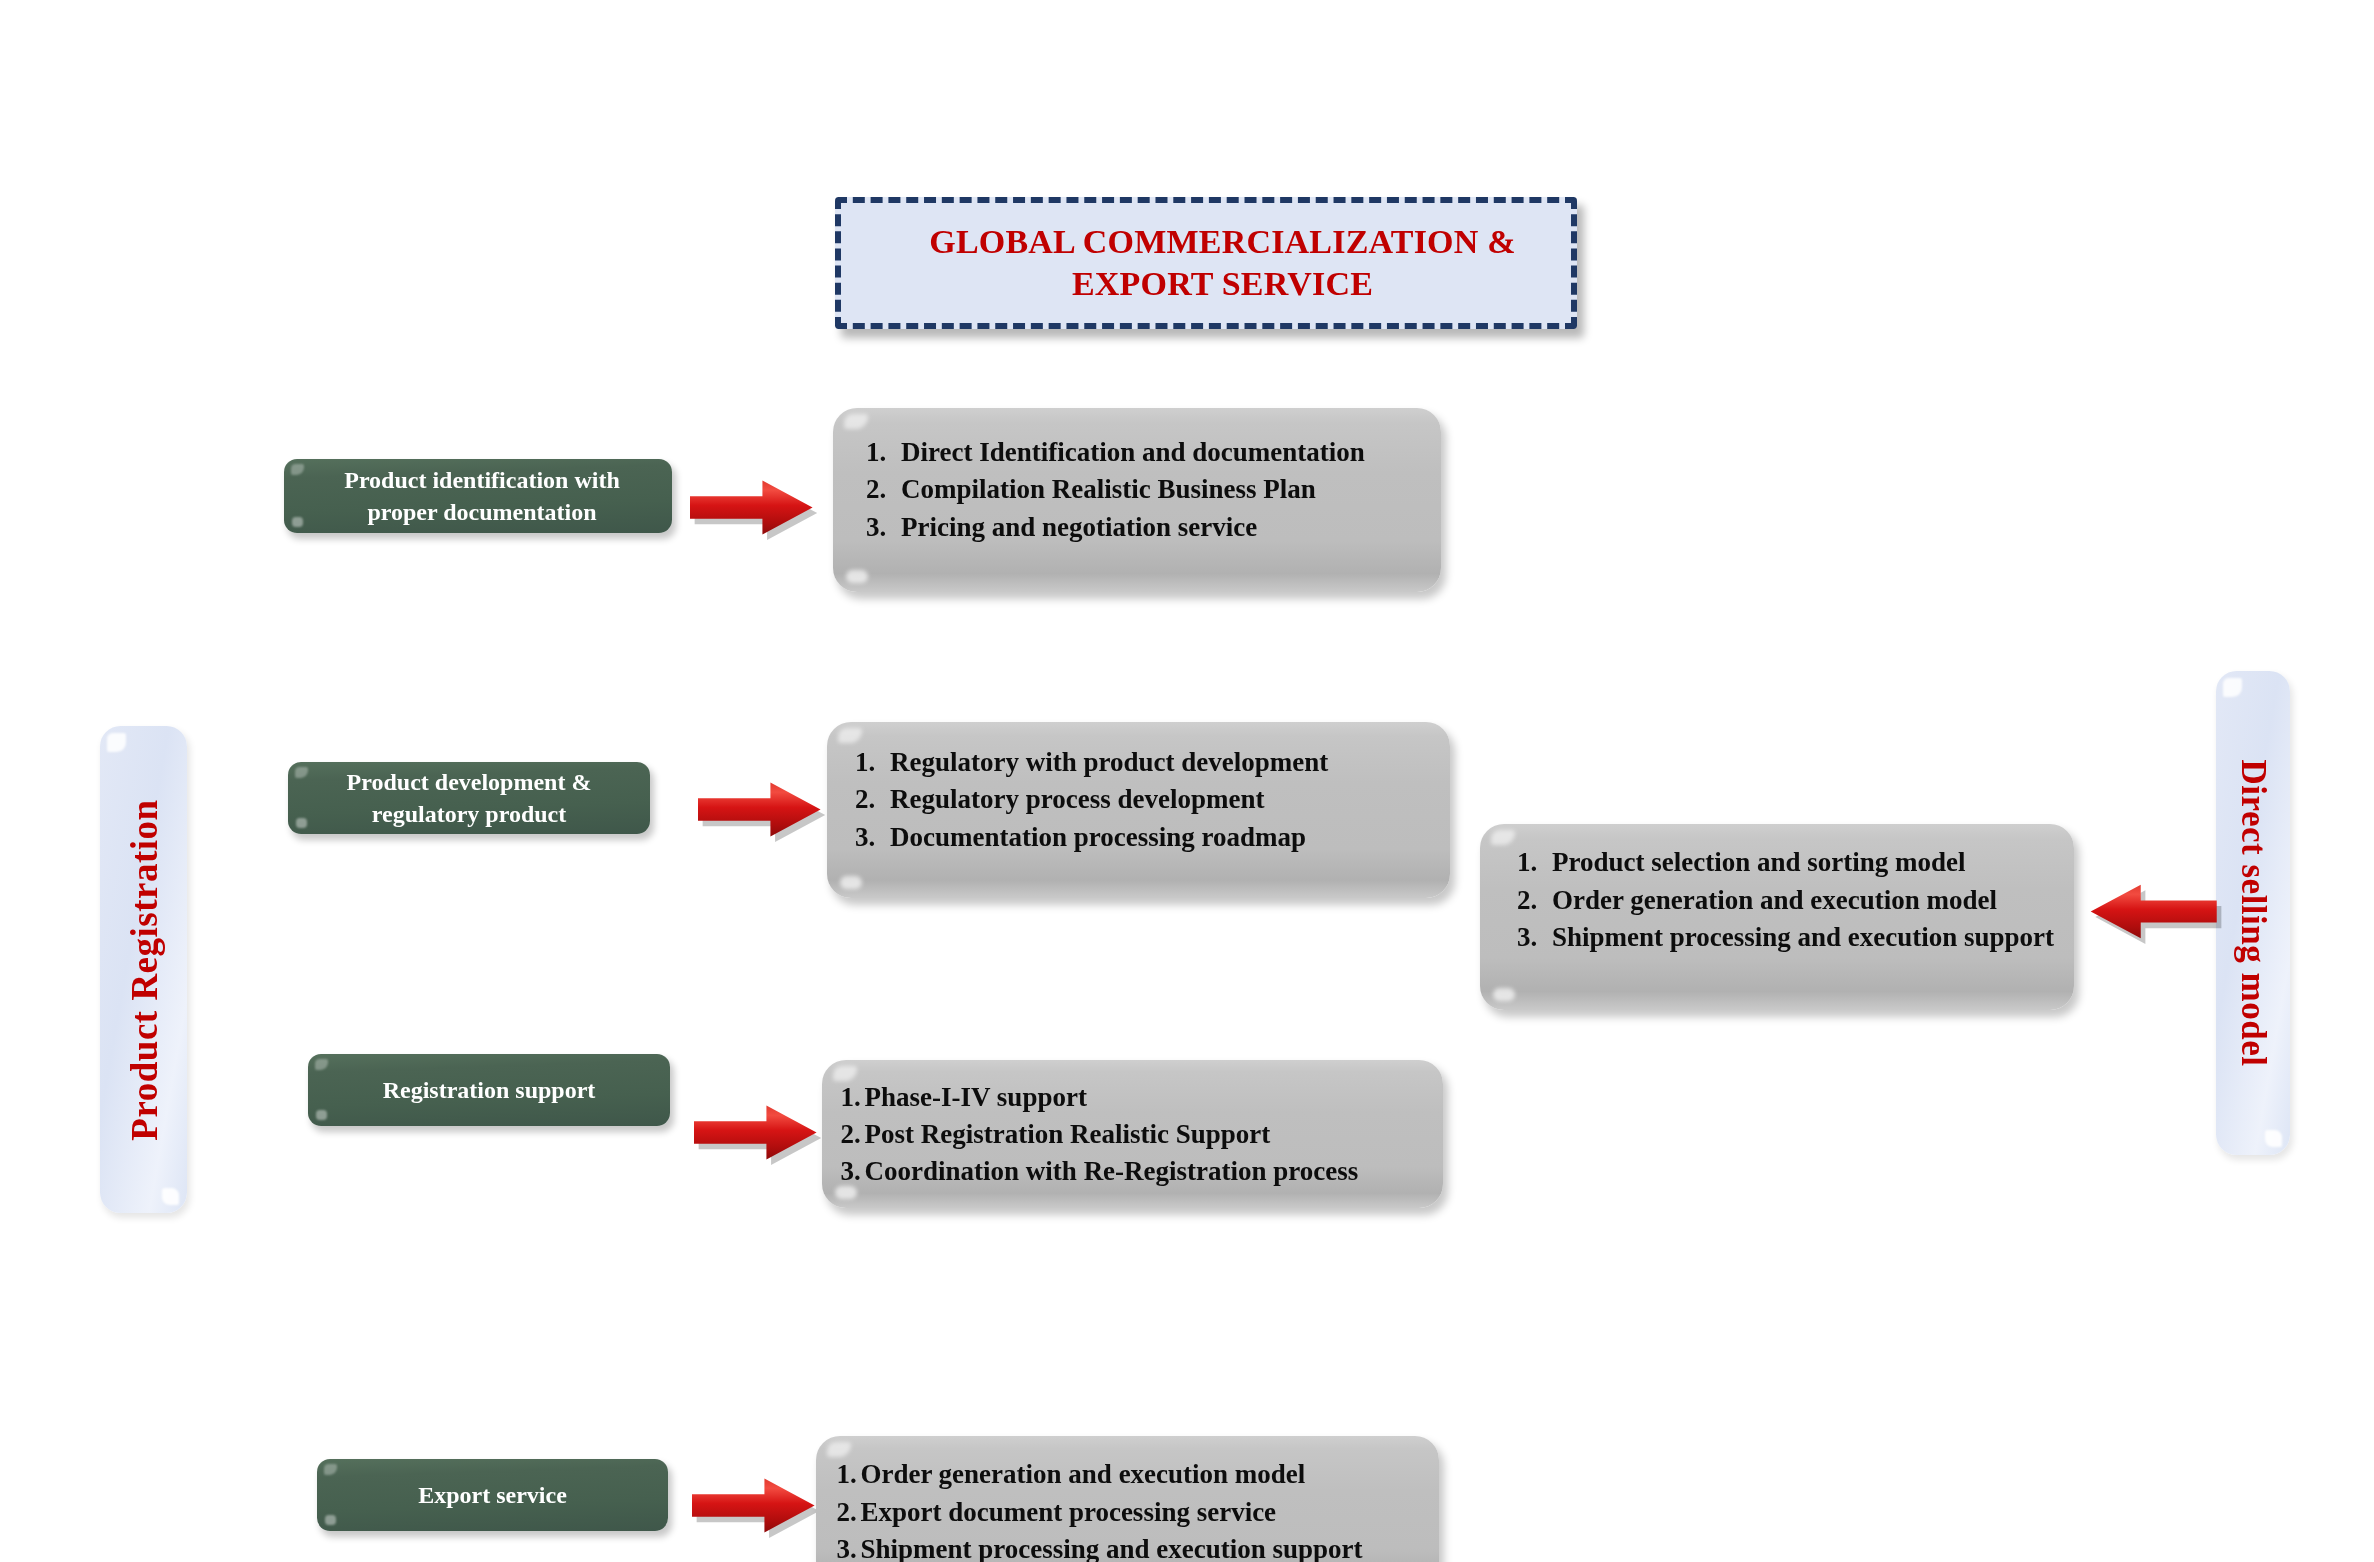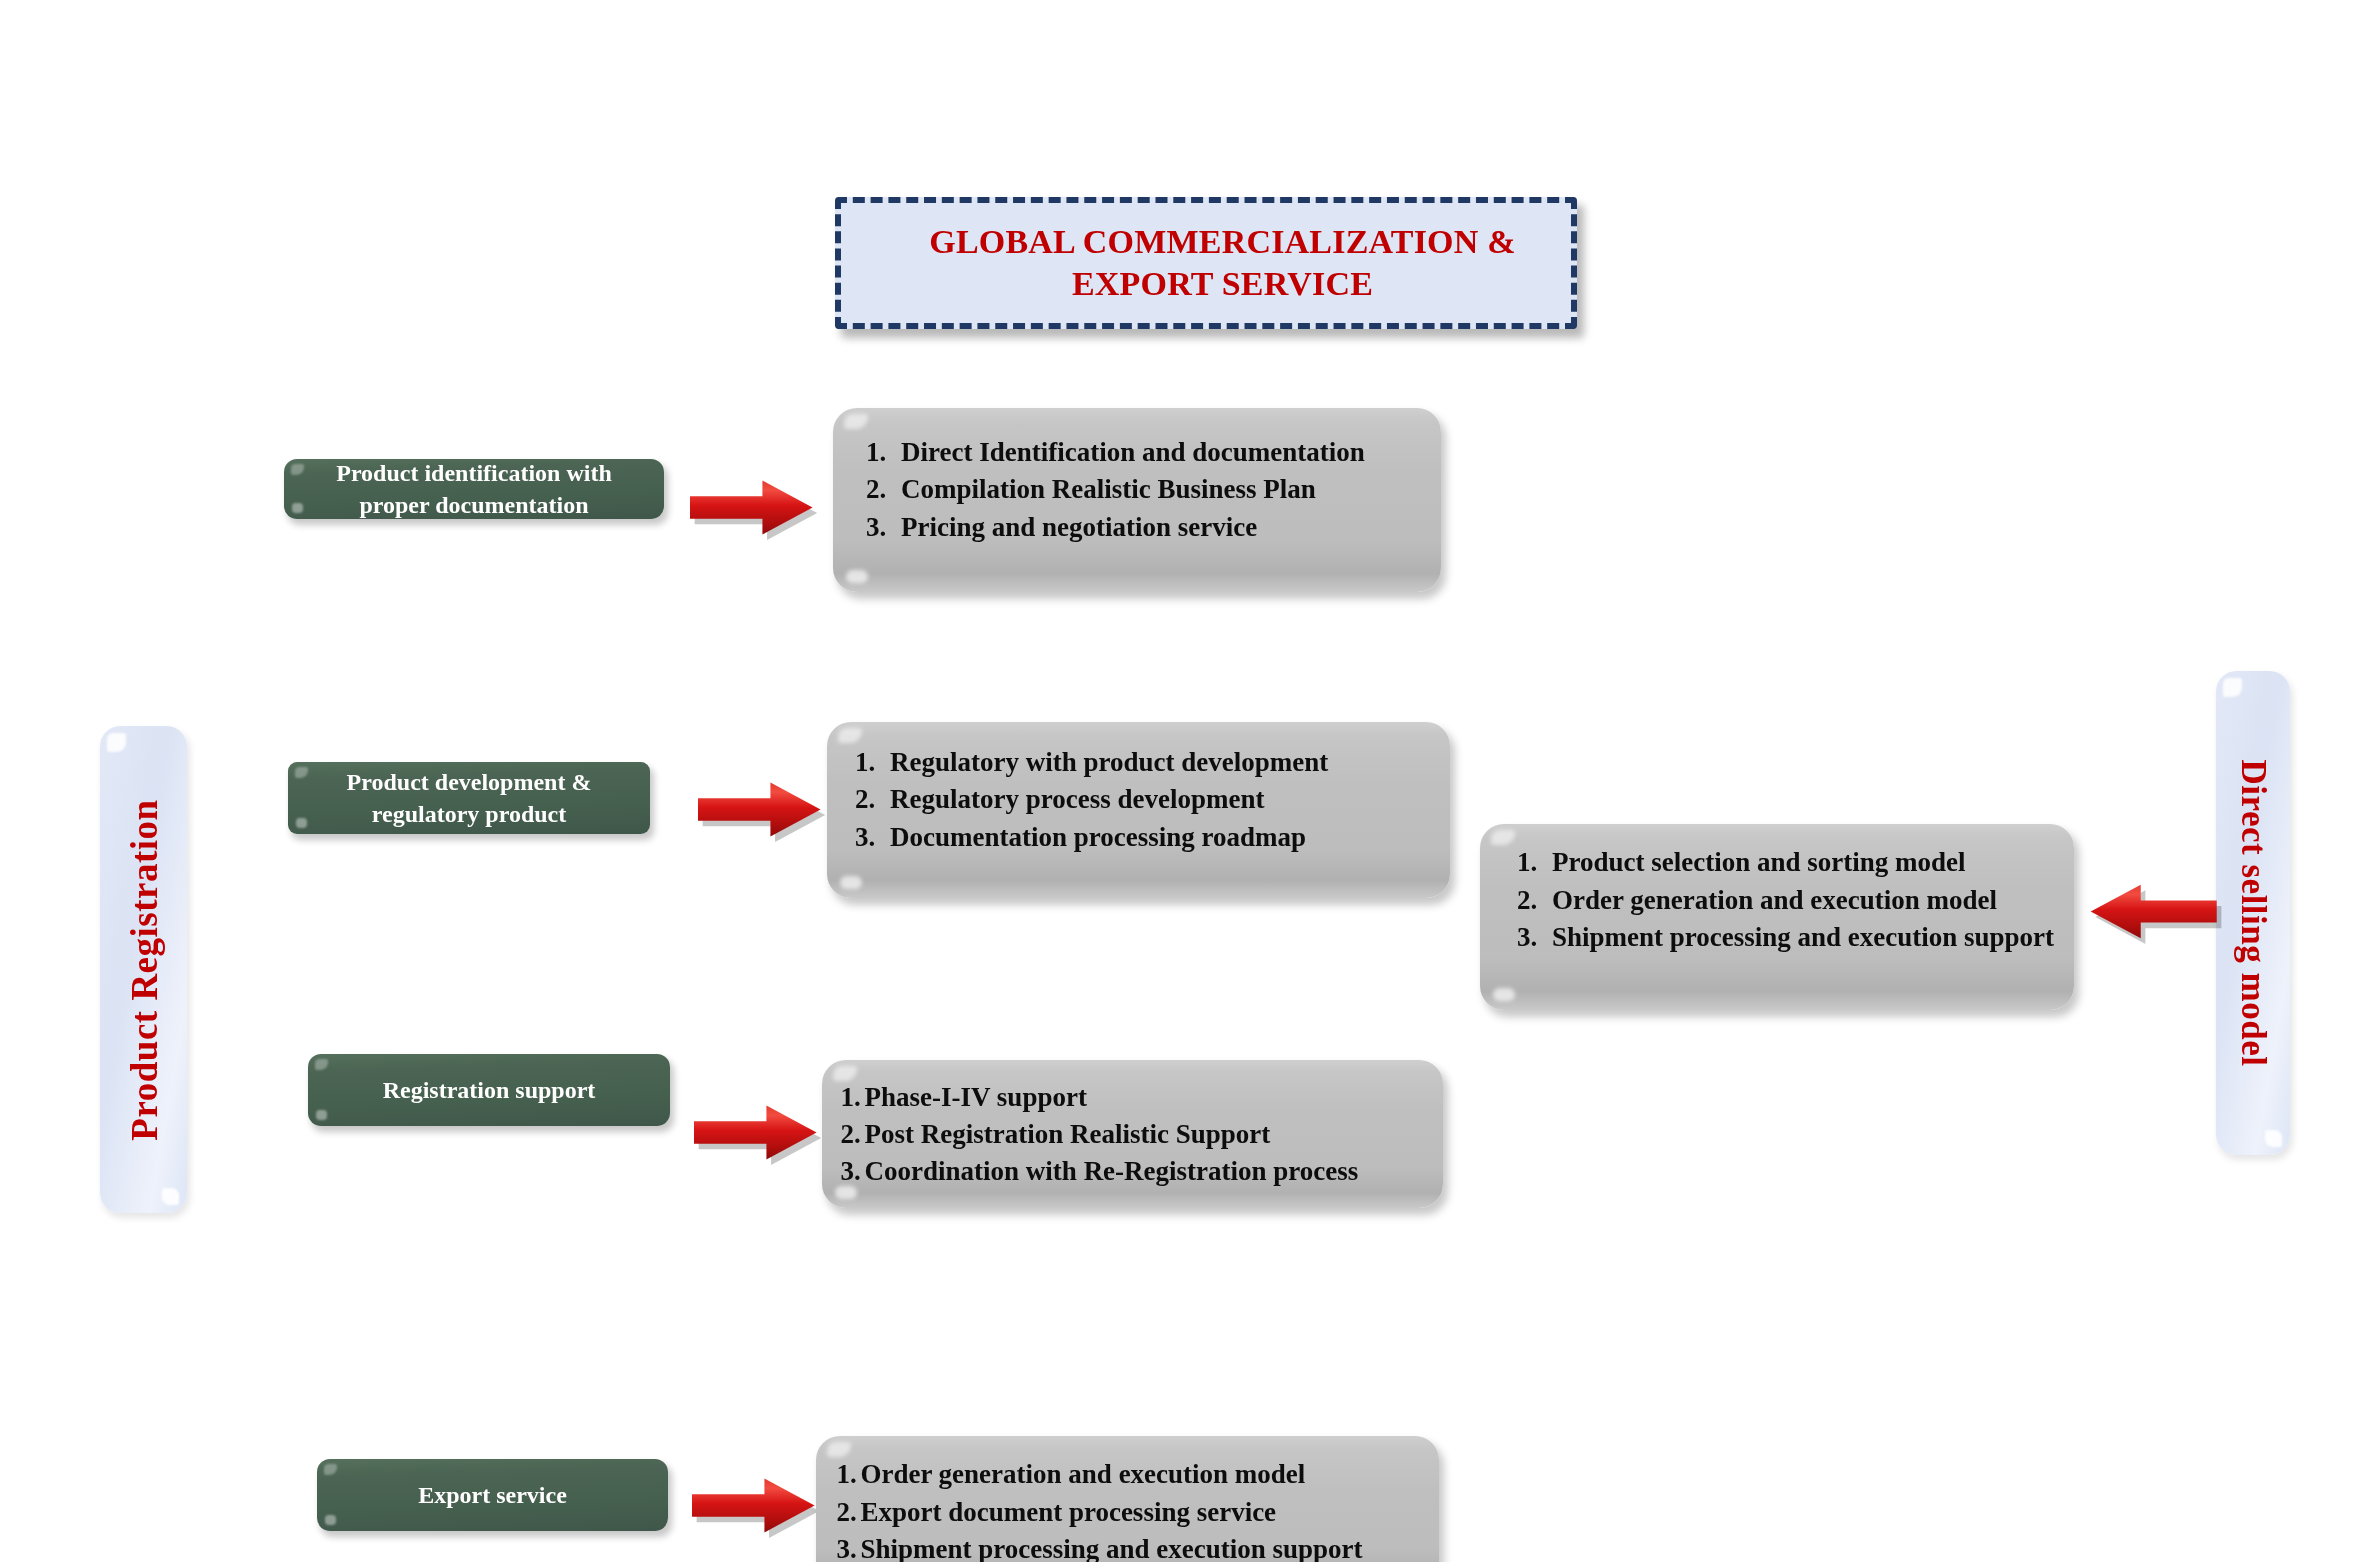--- a/index.html
+++ b/index.html
@@ -217,21 +217,21 @@
   </div>
 
   <div class="vbar" id="vbar-left">
     <span class="vbar-text">Product Registration</span>
   </div>
 
   <div class="vbar" id="vbar-right">
     <span class="vbar-text">Direct selling model</span>
   </div>
 
-  <div class="green-box" style="left:284px; top:459px; width:380px; height:60px;">
+  <div class="green-box" style="left:284px; top:459px; width:380px; height:74px;padding-left:8px;">
     <div class="green-label">
       <span>Product identification with</span><br>
       <span>proper documentation</span>
     </div>
   </div>
 
   <div class="arrow" style="left:690px; top:475px;">
     <svg width="130" height="65" viewBox="0 0 140 70">
       <defs>
         <linearGradient id="agR1" x1="0" y1="0" x2="0" y2="1">
@@ -259,21 +259,21 @@
         <span class="num">2.</span>
         <span class="txt">Compilation Realistic Business Plan</span>
       </li>
       <li>
         <span class="num">3.</span>
         <span class="txt">Pricing and negotiation service</span>
       </li>
     </ul>
   </div>
 
-  <div class="green-box" style="left:288px; top:762px; width:362px; height:72px;border-radius:9px;">
+  <div class="green-box" style="left:288px; top:762px; width:362px; height:72px;">
     <div class="green-label">
       <span>Product development &amp;</span><br>
       <span>regulatory product</span>
     </div>
   </div>
 
   <div class="arrow" style="left:698px; top:777px;">
     <svg width="130" height="65" viewBox="0 0 140 70">
       <defs>
         <linearGradient id="agR2" x1="0" y1="0" x2="0" y2="1">

